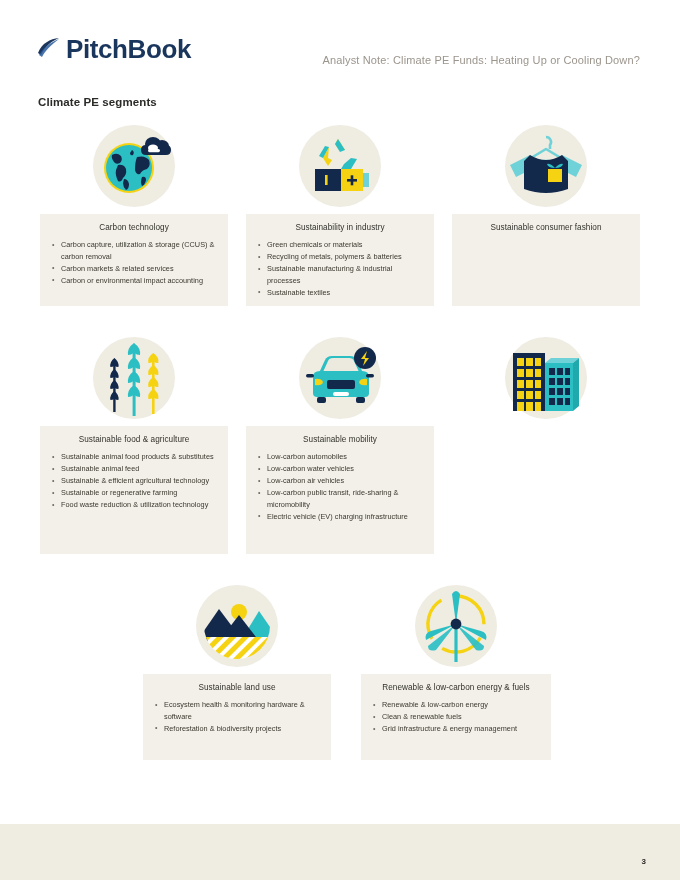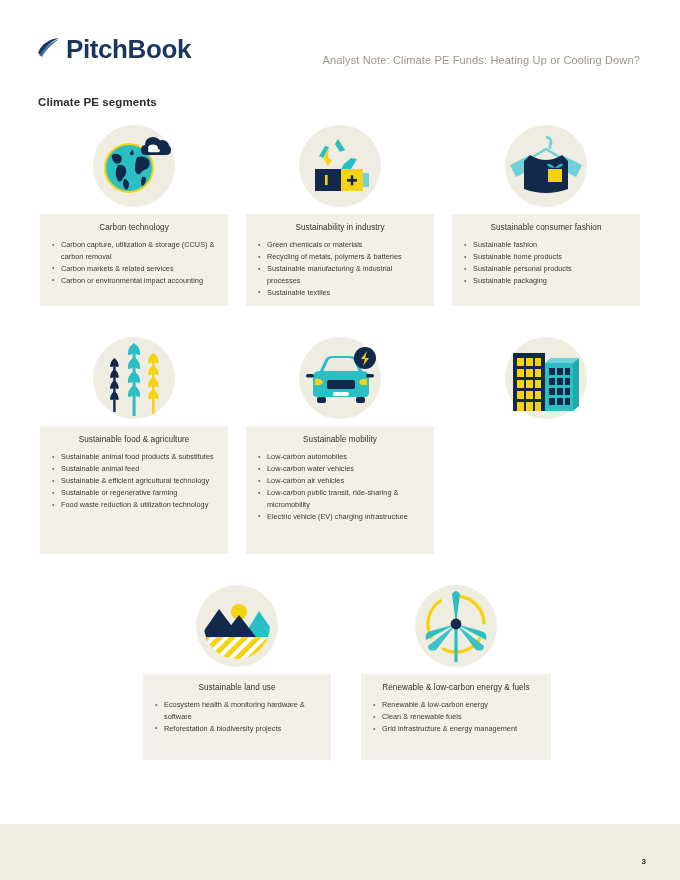--- a/index.html
+++ b/index.html
@@ -185,26 +185,20 @@
               <path d="M58 24 L78 34 l-6 12 l-8 -4 Z" fill="#6fd2d8"></path>
               <path d="M26 24 q16 10 32 0 l6 6 v28 q-22 8 -44 0 V30 Z" fill="#13294b"></path>
               <rect x="44" y="38" width="14" height="13" fill="#f5d312"></rect>
               <path d="M51 37 q-5 -5 -8 -4 q1 4 8 4 Z" fill="#2bbfc4"></path>
               <path d="M51 37 q5 -5 8 -4 q-1 4 -8 4 Z" fill="#2bbfc4"></path>
             </svg>
           </div>
         </div>
         <div class="card-body">
           <div class="card-title">Sustainable consumer fashion</div>
-          <ul class="bullets">
-            <li>Sustainable fashion</li>
-            <li>Sustainable home products</li>
-            <li>Sustainable personal products</li>
-            <li>Sustainable packaging</li>
-          </ul>
         </div>
       </div>
     </div>
 
     <div class="row row-2">
 
       <div class="card col-1">
         <div class="card-icon">
           <div class="icon-circle">
             <svg class="icon-svg" width="72" height="80" viewBox="0 0 72 80">

